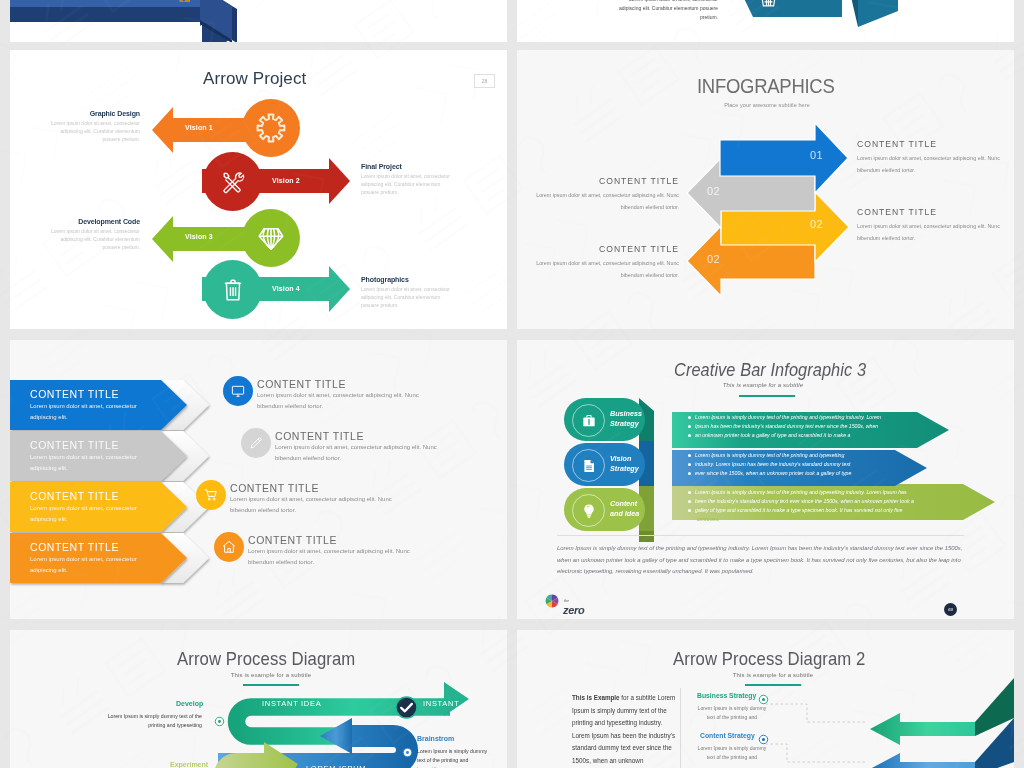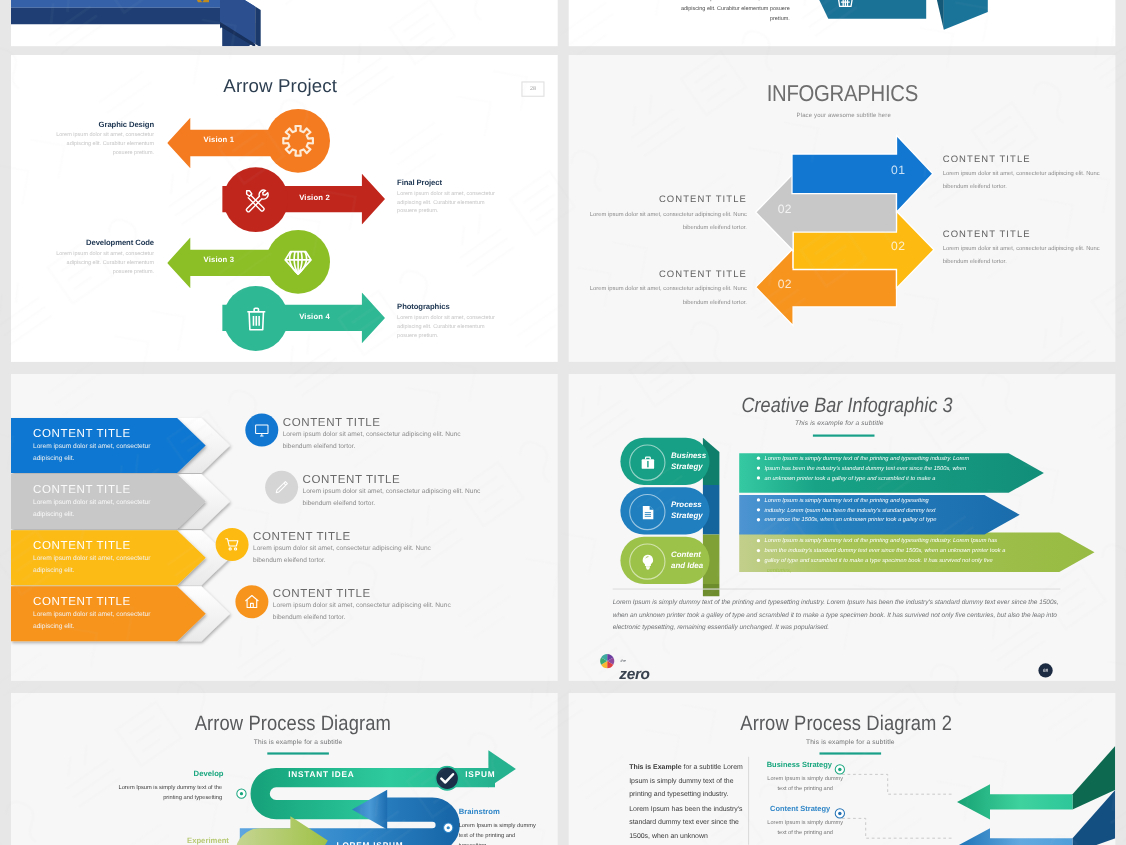--- a/index.html
+++ b/index.html
@@ -57,30 +57,30 @@
   .cb-pill{position:absolute;border-radius:22px;}
   .cb-ring{position:absolute;border-radius:50%;border:1px solid rgba(255,255,255,0.55);}
   .cb-ring svg{position:absolute;left:50%;top:50%;transform:translate(-50%,-50%);}
   .cb-lab{position:absolute;font-size:7.2px;font-weight:bold;color:#fff;line-height:1.45;}
   .cb-bul{position:absolute;font-size:5.2px;color:#fff;line-height:1.0;white-space:nowrap;}
   .cb-bul b{display:inline-block;width:3px;height:3px;border-radius:50%;background:#fff;
             vertical-align:middle;margin-right:4px;margin-top:-1px;}
   .cb-foot{position:absolute;left:40px;top:203px;width:407px;font-size:5.9px;color:#6f7173;line-height:1.95;z-index:9;}
   .cb-hr{position:absolute;left:40px;top:195px;width:407px;height:1px;background:#dedede;z-index:9;}
   .cb-logo-t{position:absolute;font-size:3.6px;color:#5a5f66;}
-  .cb-logo-n{position:absolute;font-size:14px;font-weight:bold;color:#39424f;letter-spacing:-0.3px;}
+  .cb-logo-n{position:absolute;font-size:11px;font-weight:bold;color:#39424f;letter-spacing:-0.3px;}
   .cb-page{position:absolute;width:13px;height:13px;border-radius:50%;background:#1d2b42;
            color:#fff;font-size:4.2px;text-align:center;line-height:13px;}
 
   
   .ap-title{position:absolute;font-size:19px;color:#58595b;font-weight:400;letter-spacing:0.1px;transform:scaleX(0.88);transform-origin:left top;}
   .ap-sub{position:absolute;width:200px;text-align:center;font-size:6px;color:#6f7072;letter-spacing:0.15px;}
   .ap-ul{position:absolute;width:56px;height:1.6px;background:#18a089;}
   .ap-rib{position:absolute;left:0;top:0;}
-  .ap-tag{position:absolute;font-size:7.5px;font-weight:bold;color:#fff;letter-spacing:0.7px;}
+  .ap-tag{position:absolute;font-size:7.5px;font-weight:normal;color:#fff;letter-spacing:0.7px;}
   .ap-key{position:absolute;font-size:7px;font-weight:bold;}
   .ap-body{position:absolute;font-size:5.2px;color:#3b3b3b;line-height:1.75;}
   .ap2-lead{position:absolute;font-size:6.3px;color:#3b3b3b;line-height:2.0;width:104px;}
   .ap2-lead b{font-weight:bold;}
   .ap2-key{position:absolute;font-size:6.8px;font-weight:bold;}
   .ap2-body{position:absolute;font-size:5.1px;color:#787878;line-height:1.85;width:78px;text-align:center;}
 </style>
 </head>
 <body>
 
@@ -159,21 +159,21 @@
       <polygon points="459,69 434,52 434,86" fill="#25b28f"></polygon>
 
       <path d="M338,106 h45 a14,14 0 0 1 0,28 H208" fill="none" stroke="url(#pg2)" stroke-width="22"></path>
 
       <polygon points="310,106 342,88 342,124" fill="url(#pg2b)"></polygon>
 
       <path d="M288,134 l-34,-22 v11 h-28 a22,22 0 0 0 -22,22 v33 h50 v11 Z" fill="url(#pg3)"></path>
     </svg>
 
     <div class="ap-tag" style="left:252px;top:69px;">INSTANT IDEA</div>
-    <div class="ap-tag" style="left:413px;top:69px;">ISPUM</div>
+    <div class="ap-tag" style="left:413px;top:69px;">INSTANT</div>
     <svg width="23" height="23" viewBox="0 0 24 24" style="position:absolute;left:385px;top:66px;">
       <circle cx="12" cy="12" r="11" fill="#1b3048"></circle>
         <circle cx="12" cy="12" r="11" fill="none" stroke="#22b894" stroke-width="1.6"></circle>
       <path d="M6.5 12.4 L10.3 16 L17.6 8.2" fill="none" stroke="#fff" stroke-width="2.4" stroke-linecap="round" stroke-linejoin="round"></path>
     </svg>
     <div class="ap-tag" style="left:296px;top:134px;">LOREM ISPUM</div>
 
     <div class="ap-key" style="left:166px;top:70px;color:#18a67e;">Develop</div>
     <div class="ap-body" style="left:85px;top:82px;width:107px;text-align:right;">Lorem Ipsum is simply dummy text of the printing and typesetting</div>
     <svg width="11" height="11" viewBox="0 0 12 12" style="position:absolute;left:204px;top:86px;">
@@ -297,21 +297,21 @@
     <div class="cb-pill" style="left:47px;top:103px;width:81px;height:43px;background:#1f7fbf;"></div>
     <div class="cb-ring" style="left:55px;top:109px;width:31px;height:31px;">
       <svg width="17" height="17" viewBox="0 0 24 24">
         <path d="M5.5 3.4 H14.2 L19 8.2 V20.6 H5.5 Z" fill="#fff"></path>
         <path d="M14.2 3.4 V8.2 H19" fill="#1f7fbf"></path>
         <g stroke="#1f7fbf" stroke-width="1.1">
             <path d="M8 12 H16 M8 14.4 H16 M8 16.8 H16"></path>
           </g>
       </svg>
     </div>
-    <div class="cb-lab" style="left:93px;top:114px;"><span>Process</span><br><span>Strategy</span></div>
+    <div class="cb-lab" style="left:93px;top:114px;"><span>Vision</span><br><span>Strategy</span></div>
 
     <div class="cb-pill" style="left:47px;top:148px;width:81px;height:43px;background:#9dc24a;"></div>
     <div class="cb-ring" style="left:55px;top:154px;width:31px;height:31px;">
       <svg width="18" height="18" viewBox="0 0 24 24">
         <path d="M12 3.2 a6.2 6.2 0 0 0 -3.6 11.3 v2.1 h7.2 v-2.1 A6.2 6.2 0 0 0 12 3.2 Z" fill="#fff"></path>
         <rect x="9.6" y="17" width="4.8" height="2" fill="#fff"></rect>
         <path d="M10 19.3 h4 a2 2 0 0 1 -4 0 z" fill="#fff"></path>
         <path d="M9.6 6.6 a3.4 3.4 0 0 1 2.6 -1.2" fill="none" stroke="#9dc24a" stroke-width="1.1" stroke-linecap="round"></path>
       </svg>
     </div>

